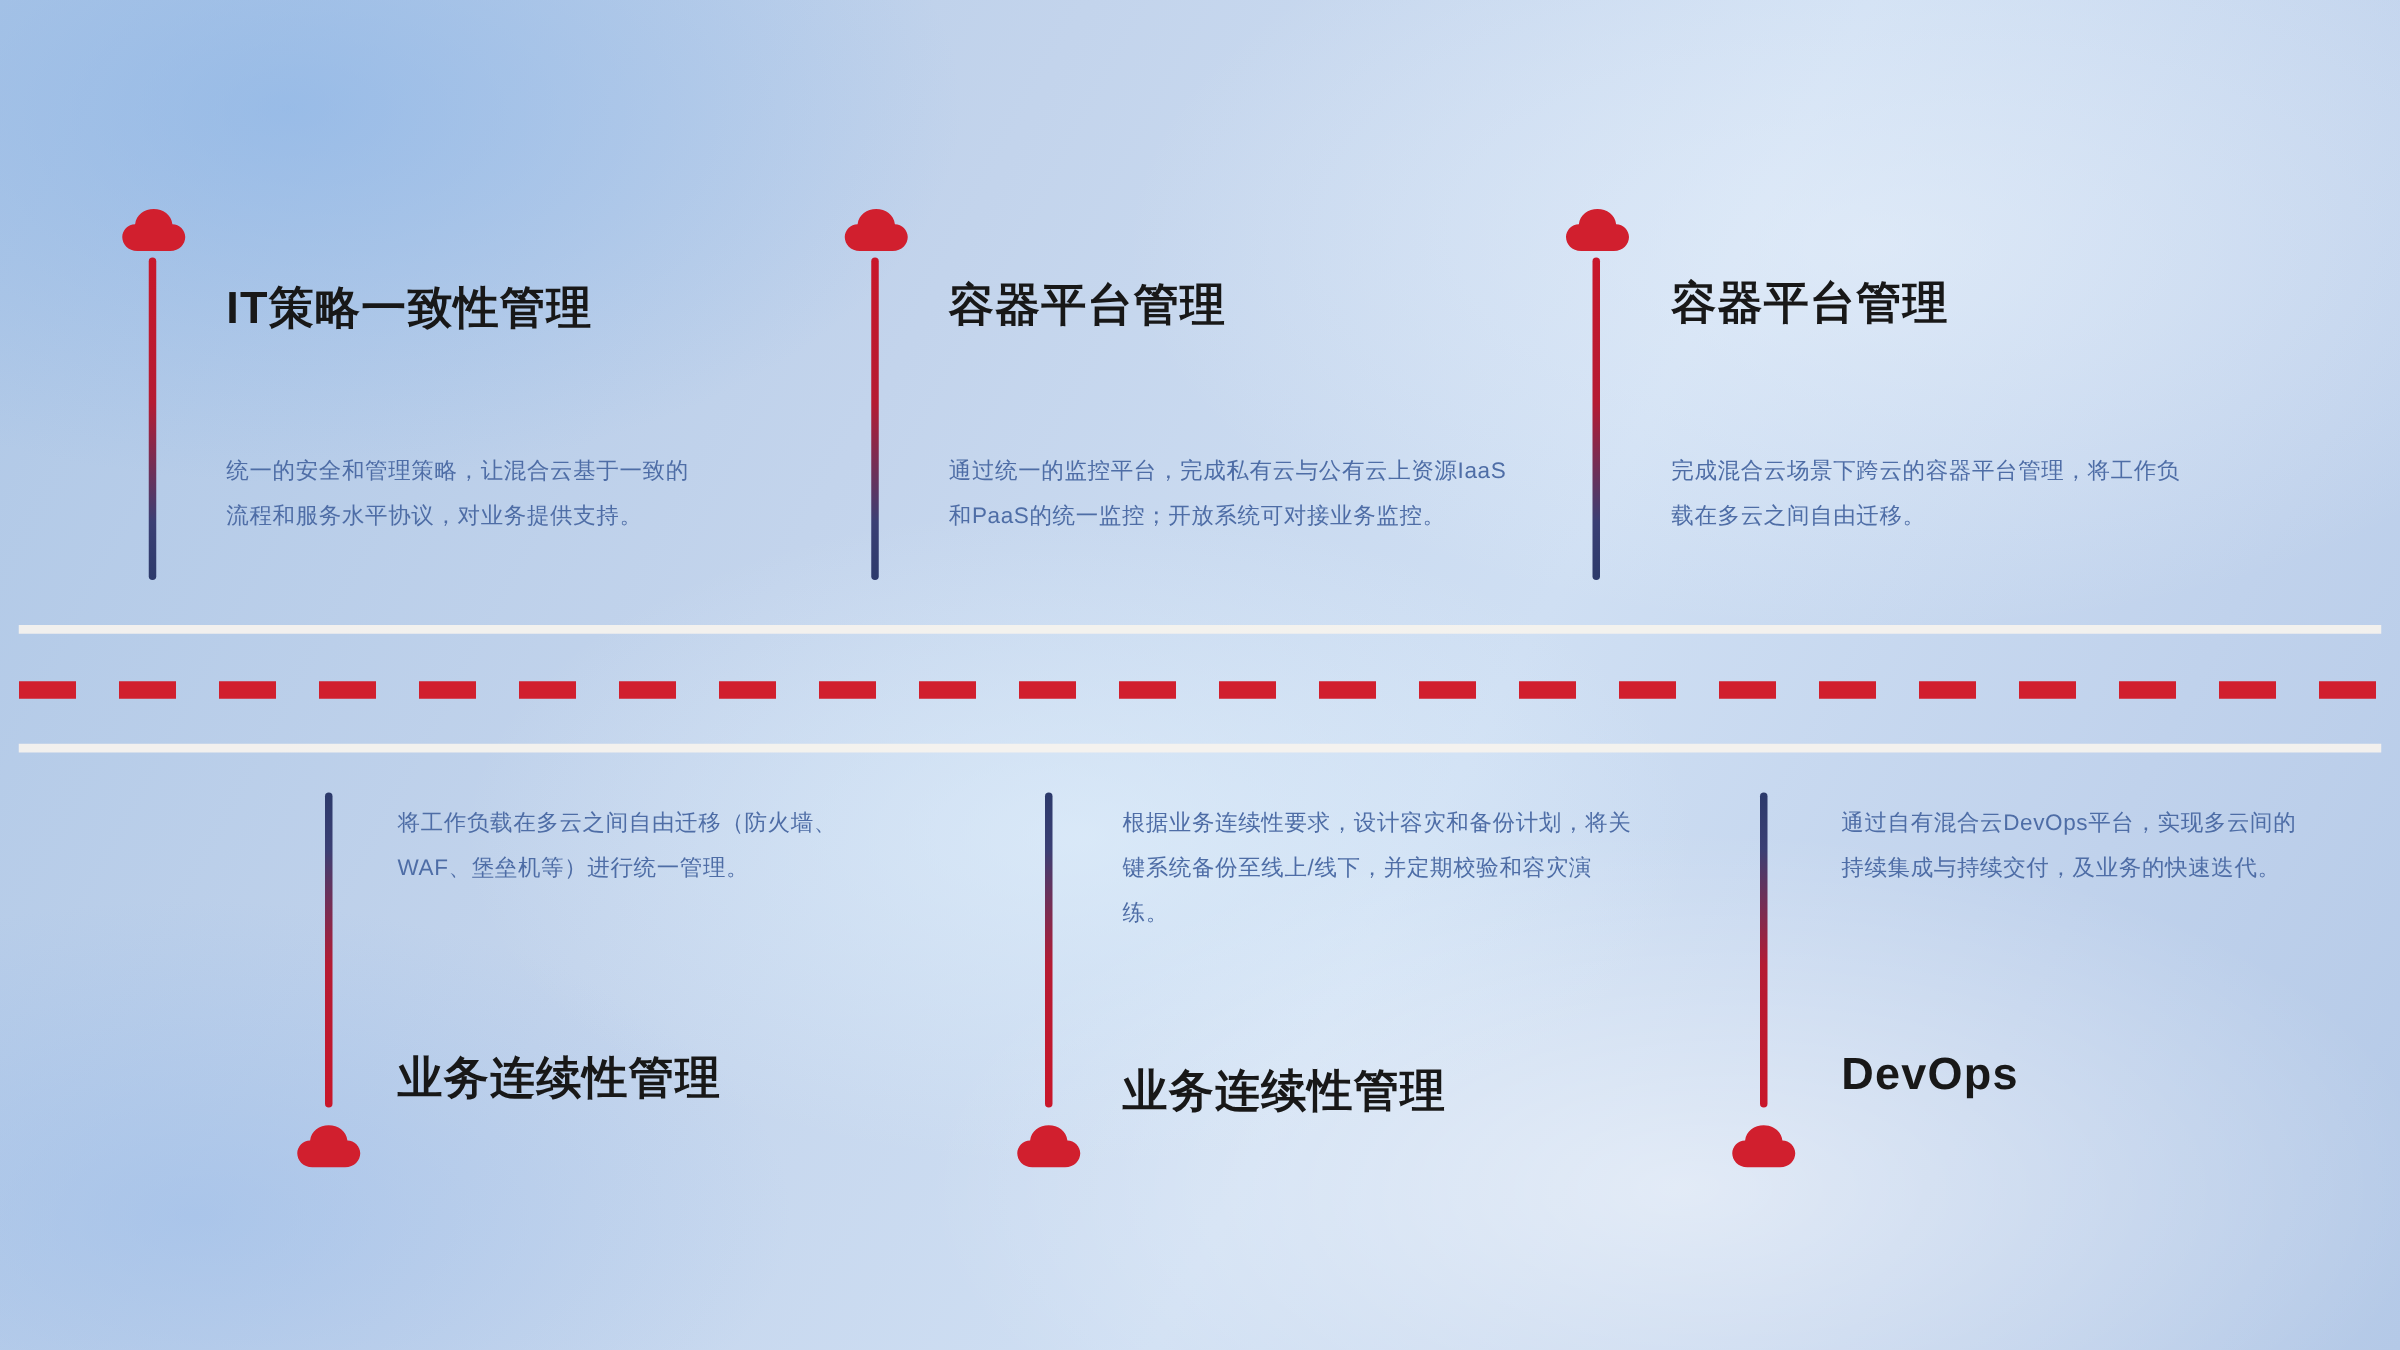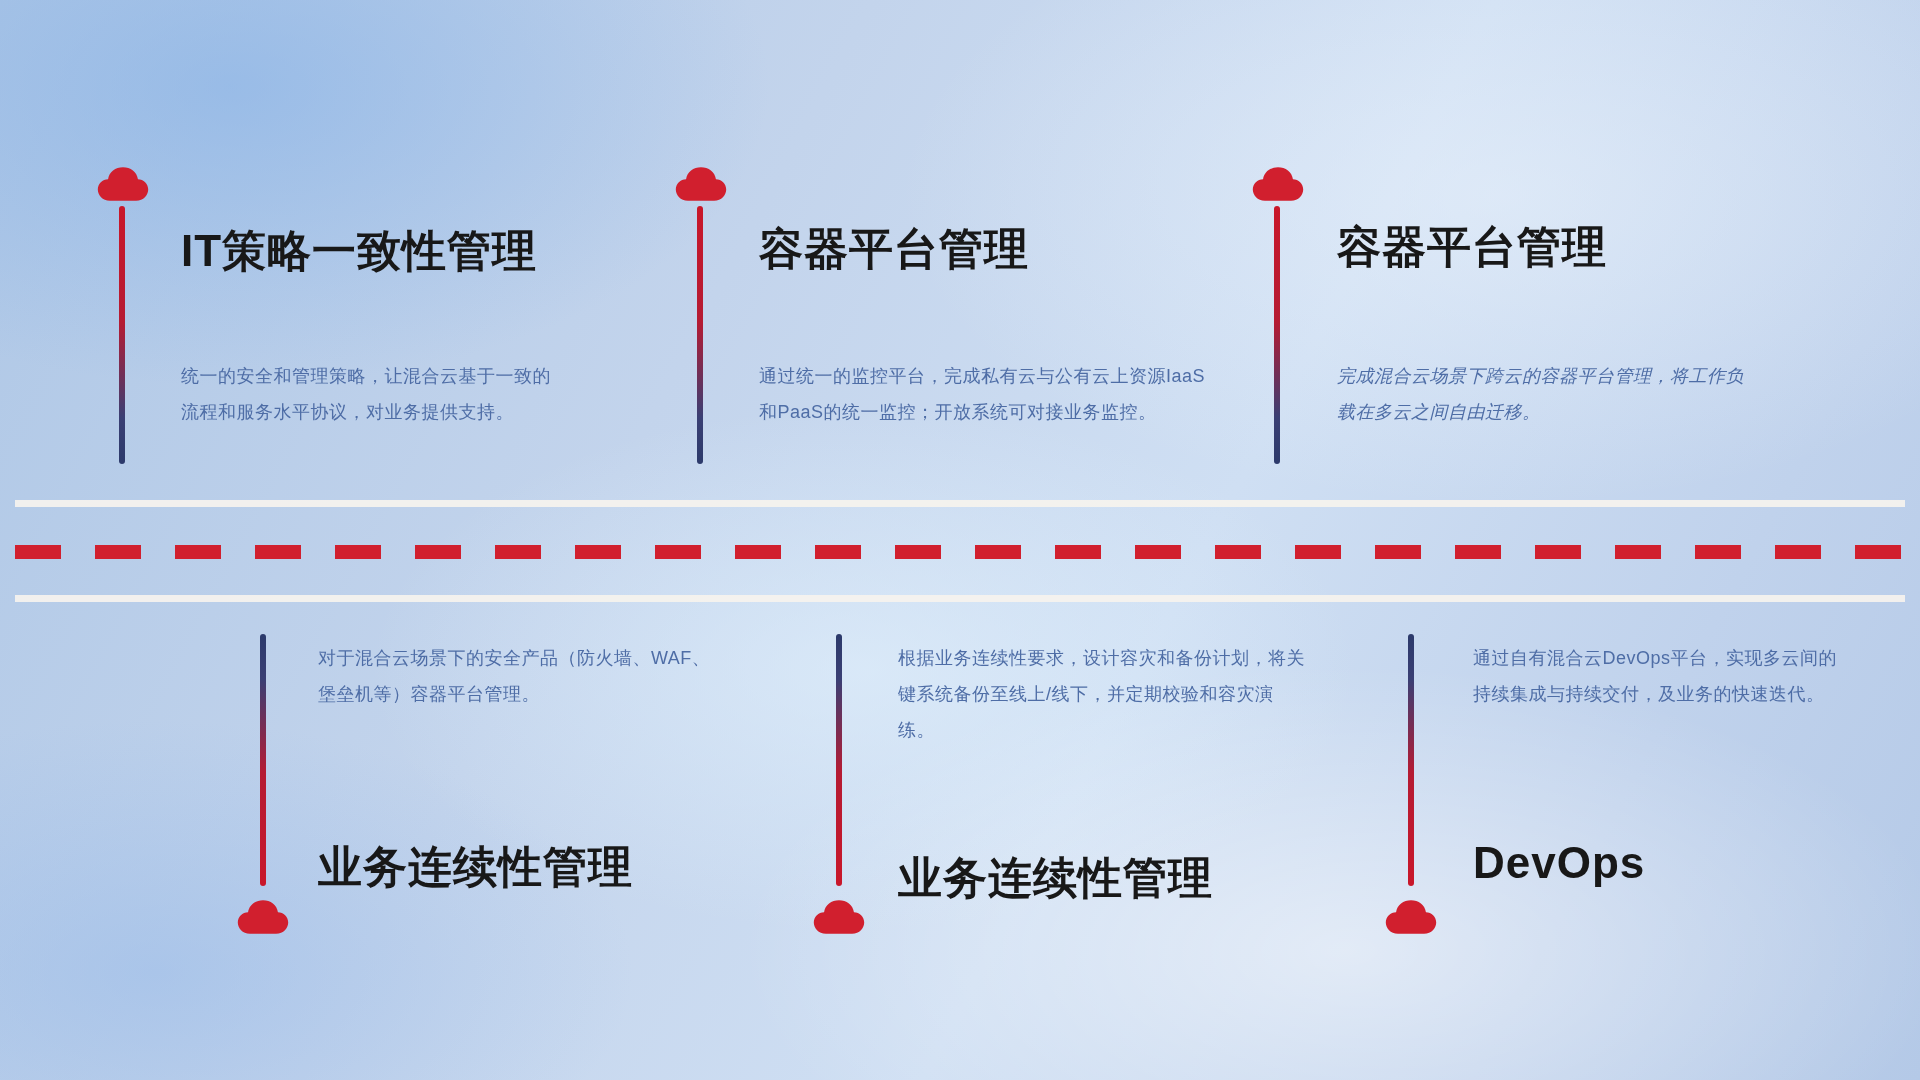--- a/index.html
+++ b/index.html
@@ -35,21 +35,21 @@
   
   .cloud{position:absolute;width:56px;height:38px;}
   .cloud svg{width:100%;height:100%;display:block;}
   .stem{position:absolute;width:6px;border-radius:3px;}
   .stem.down{background:linear-gradient(180deg,#c9172a 0%,#b51b33 45%,#3a3f74 82%,#2c3a6b 100%);}
   .stem.up{background:linear-gradient(0deg,#c9172a 0%,#b51b33 45%,#3a3f74 82%,#2c3a6b 100%);}
 
   
   .item-title{
     position:absolute;
-    font-size:44px;font-weight:bold;color:#181818;
+    font-size:36px;font-weight:bold;color:#181818;
     letter-spacing:1px;white-space:nowrap;
   }
   .item-desc{
     position:absolute;
     font-size:18px;line-height:36px;color:#4e6da6;
     letter-spacing:0.5px;
   }
 </style>
 </head>
 <body>
@@ -83,31 +83,31 @@
   </div>
 
   <div>
     <span class="cloud" style="left:1250px;top:165px;">
       <svg viewBox="0 0 60 40">
           <path fill="#d11f2e" d="M16 38 C8 38 3 32 3 26 C3 20 8 15 14 15 C15 7 22 2 30 2 C38 2 45 7 46 15 C52 15 57 20 57 26 C57 32 52 38 44 38 Z"></path>
         </svg>
     </span>
     <span class="stem down" style="left:1274px;top:206px;height:258px;"></span>
     <div class="item-title" style="left:1337px;top:218px;">容器平台管理</div>
-    <div class="item-desc" style="left:1337px;top:358px;width:420px;font-style:italic;">完成混合云场景下跨云的容器平台管理，将工作负载在多云之间自由迁移。</div>
+    <div class="item-desc" style="left:1337px;top:358px;width:420px;">完成混合云场景下跨云的容器平台管理，将工作负载在多云之间自由迁移。</div>
   </div>
 
   <div>
     <span class="stem up" style="left:260px;top:634px;height:252px;"></span>
     <span class="cloud" style="left:235px;top:898px;">
       <svg viewBox="0 0 60 40">
           <path fill="#d11f2e" d="M16 38 C8 38 3 32 3 26 C3 20 8 15 14 15 C15 7 22 2 30 2 C38 2 45 7 46 15 C52 15 57 20 57 26 C57 32 52 38 44 38 Z"></path>
         </svg>
     </span>
-    <div class="item-desc" style="left:318px;top:640px;width:410px;">对于混合云场景下的安全产品（防火墙、WAF、堡垒机等）容器平台管理。</div>
+    <div class="item-desc" style="left:318px;top:640px;width:410px;">将工作负载在多云之间自由迁移（防火墙、WAF、堡垒机等）进行统一管理。</div>
     <div class="item-title" style="left:318px;top:838px;">业务连续性管理</div>
   </div>
 
   <div>
     <span class="stem up" style="left:836px;top:634px;height:252px;"></span>
     <span class="cloud" style="left:811px;top:898px;">
       <svg viewBox="0 0 60 40">
           <path fill="#d11f2e" d="M16 38 C8 38 3 32 3 26 C3 20 8 15 14 15 C15 7 22 2 30 2 C38 2 45 7 46 15 C52 15 57 20 57 26 C57 32 52 38 44 38 Z"></path>
         </svg>
     </span>

